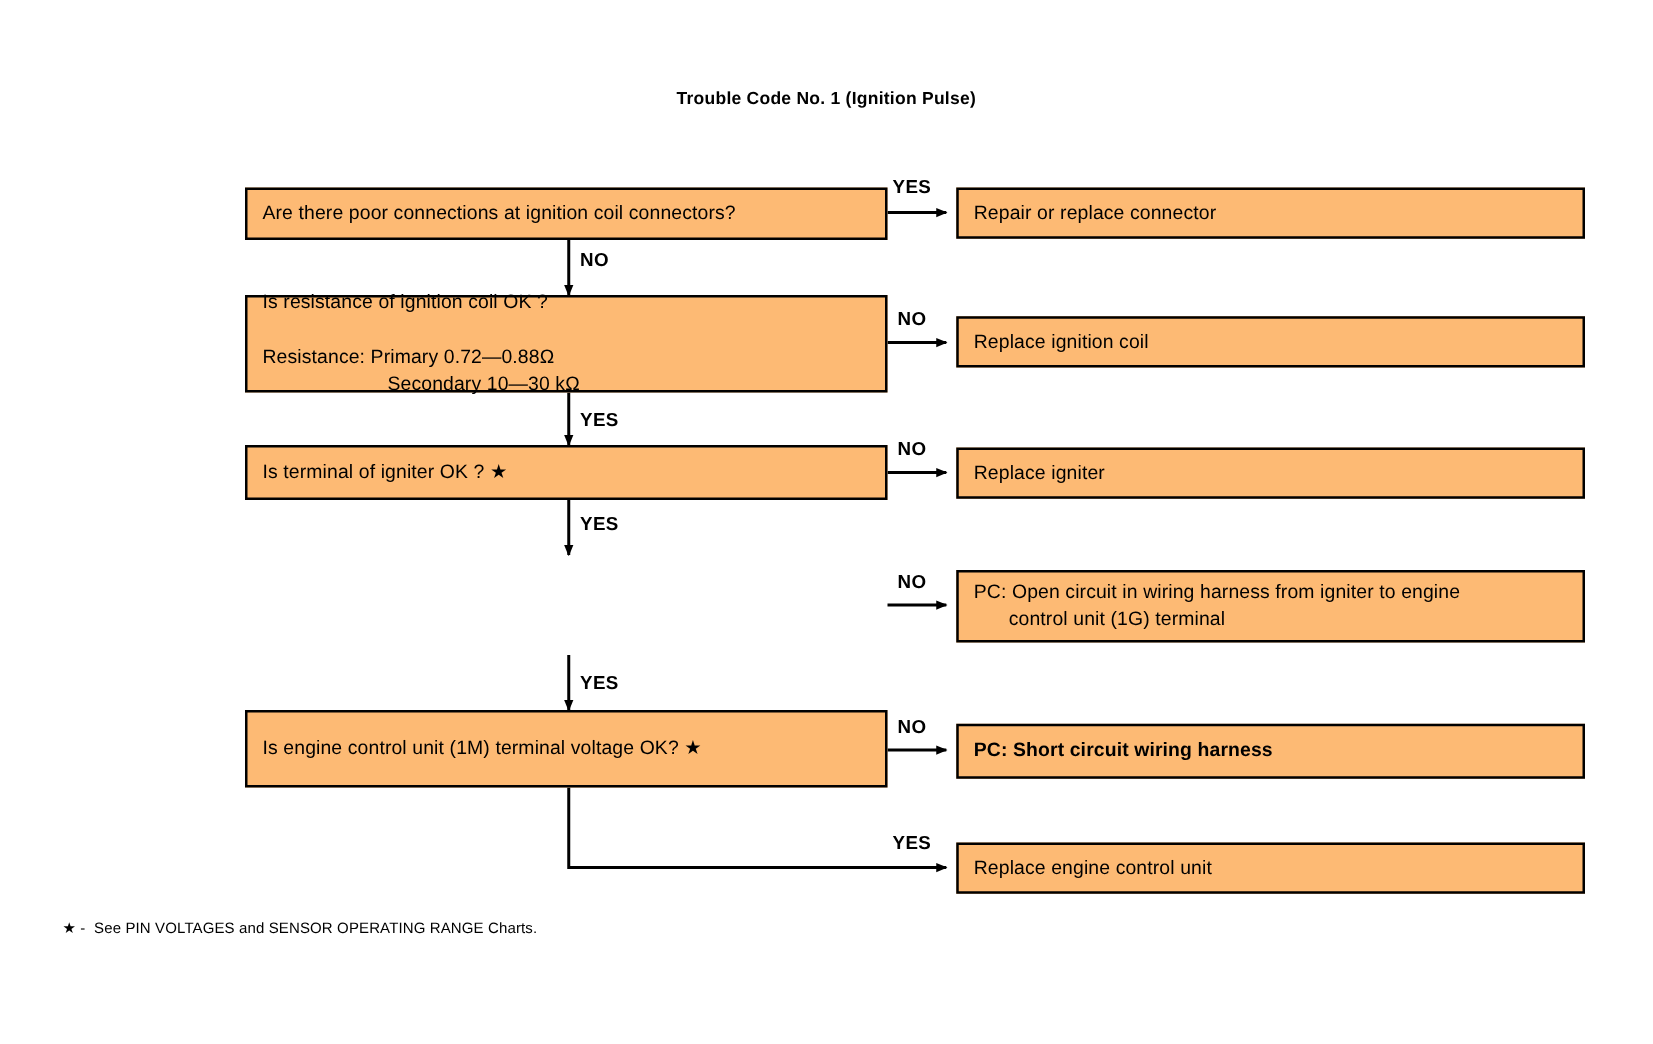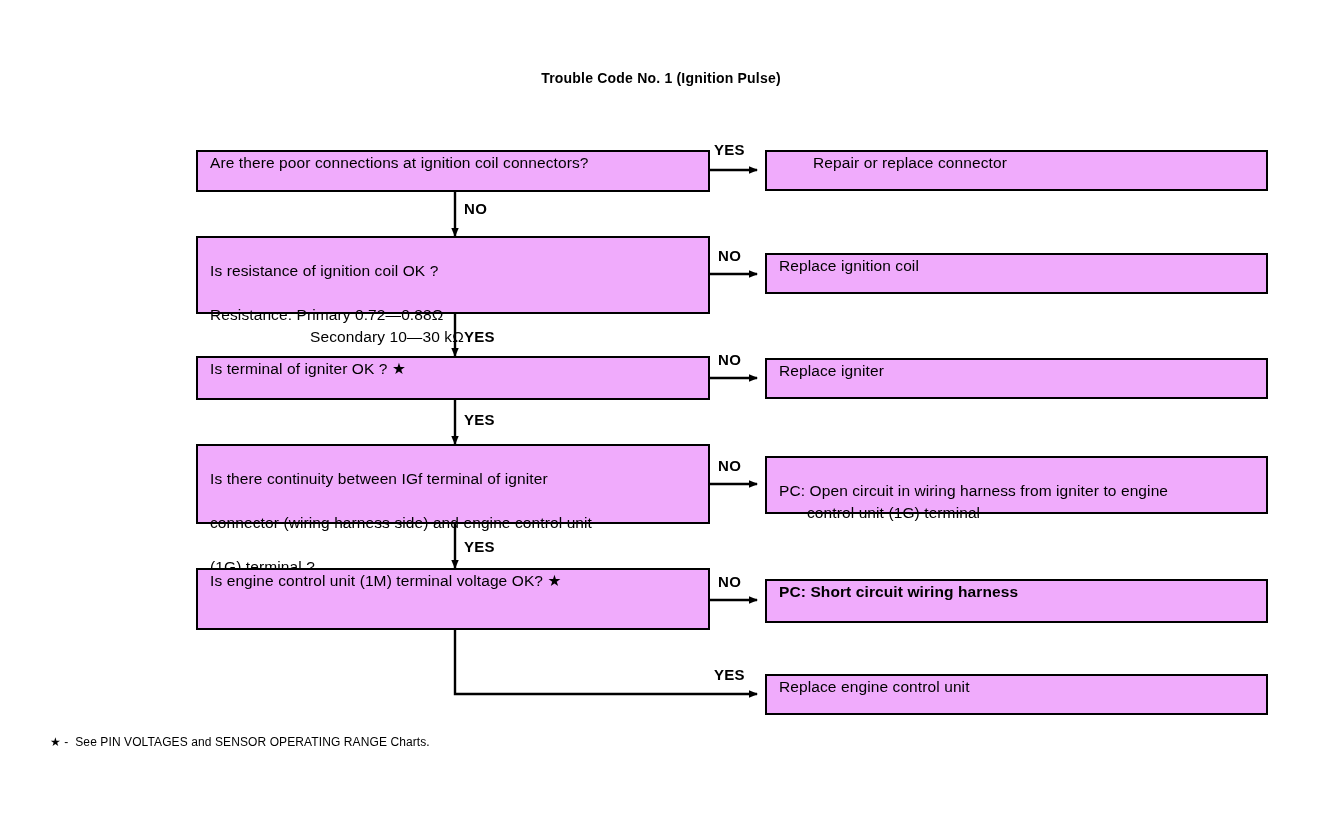--- a/index.html
+++ b/index.html
@@ -28,23 +28,23 @@
     width: 1322px;
     text-align: center;
     font-size: 14px;
     font-weight: bold;
     letter-spacing: 0.2px;
   }
   .box {
     position: absolute;
     box-sizing: border-box;
     border: 2px solid #000;
-    background: #f0abfc;
+    background: #fdba74;
     display: flex;
-    align-items: flex-start;
+    align-items: center;
   }
   .box .txt {
     padding: 0 0 0 12px;
     font-size: 15.5px;
     line-height: 22px;
     letter-spacing: 0.1px;
     white-space: pre-line;
   }
   .box .txt.hang {
     padding-left: 12px;
@@ -124,33 +124,26 @@
       <span>Is resistance of ignition coil OK ?</span><br>
       <span>Resistance: Primary 0.72—0.88Ω</span>
       <span class="ind">Secondary 10—30 kΩ</span>
     </div>
   </div>
 
   <div class="box" style="left:196px; top:356px; width:514px; height:44px;">
     <div class="txt">Is terminal of igniter OK ? ★</div>
   </div>
 
-  <div class="box" style="left:196px; top:444px; width:514px; height:80px;">
-    <div class="txt">
-      <span>Is there continuity between IGf terminal of igniter</span><br>
-      <span>connector (wiring harness side) and engine control unit</span><br>
-      <span>(1G) terminal ?</span>
-    </div>
-  </div>
 
   <div class="box" style="left:196px; top:568px; width:514px; height:62px;">
     <div class="txt">Is engine control unit (1M) terminal voltage OK? ★</div>
   </div>
 
-  <div class="box" style="left:765px; top:150px; width:503px; height:41px;padding-left:34px;">
+  <div class="box" style="left:765px; top:150px; width:503px; height:41px;">
     <div class="txt">Repair or replace connector</div>
   </div>
 
   <div class="box" style="left:765px; top:358px; width:503px; height:41px;">
     <div class="txt">Replace igniter</div>
   </div>
 
   <div class="box" style="left:765px; top:253px; width:503px; height:41px;">
     <div class="txt">Replace ignition coil</div>
   </div>

